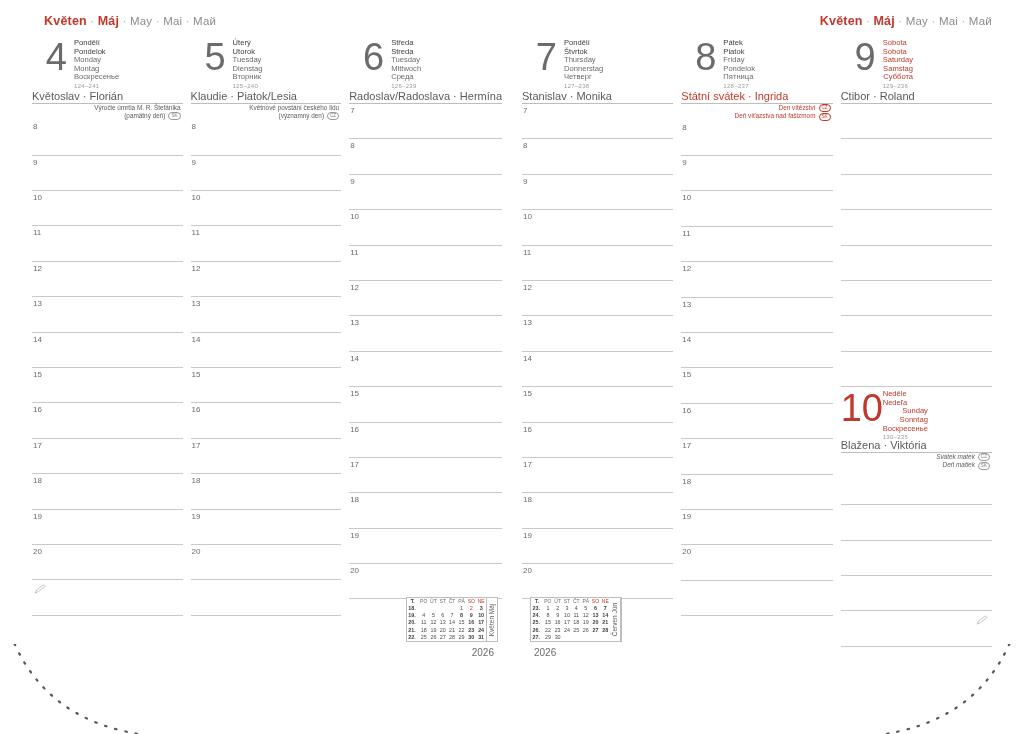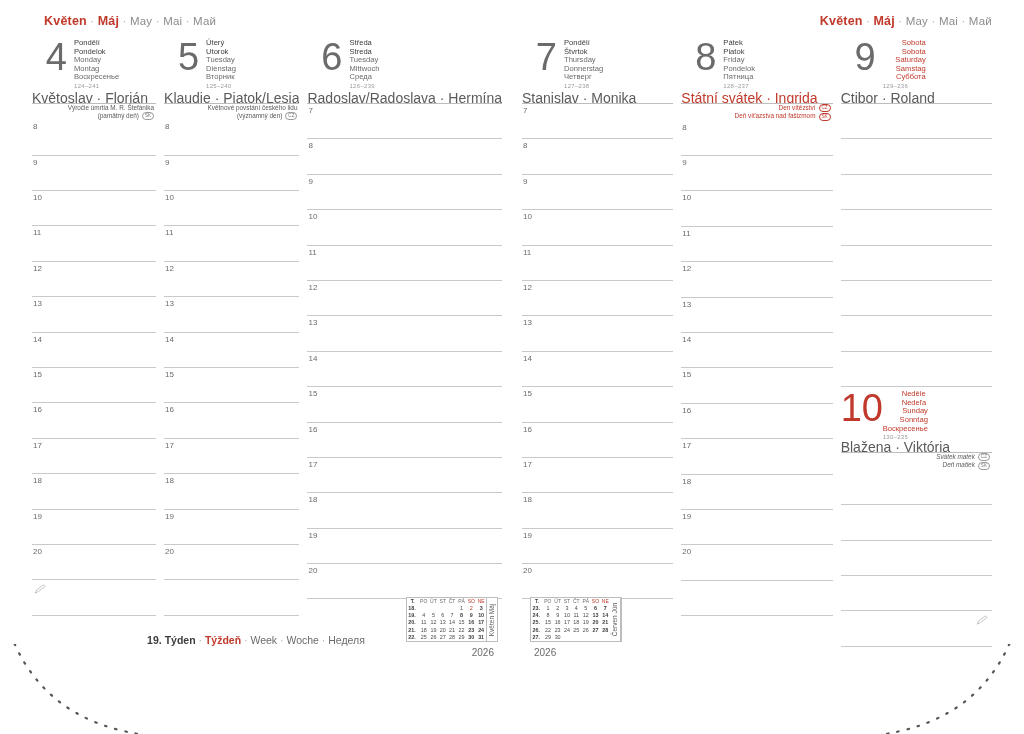--- a/index.html
+++ b/index.html
@@ -35,26 +35,26 @@
 
   
   .dayhead { display:flex; align-items:flex-start; height:54px; }
   .daynum {
     font-size:38px; line-height:38px; color:#6b6b6b; font-weight:normal;
     width:42px; text-align:right; padding-right:7px; padding-top:2px;
   }
   .daynum.red { color:#c0392b; }
   .daynames { font-size:7.6px; line-height:8.6px; color:#6b6b6b; padding-top:3px; }
   .daynames .b { font-weight:normal; color:#3c3c3c; }
-  .daynames .b.red { color:#c0392b;margin-left:19px; }
+  .daynames .b.red { color:#c0392b; }
   .daynames .r { color:#c0392b;text-align:right; }
   .daynames .num { font-size:6px; color:#9a9a9a; letter-spacing:.3px; }
 
   .nameday {
-    font-size:14px; color:#5a5a5a; border-bottom:1px solid #bdbdbd;
+    font-size:11px; color:#5a5a5a; border-bottom:1px solid #bdbdbd;
     padding-bottom:2px; margin-bottom:0; height:14px; white-space:nowrap;
     overflow:hidden;
   }
   .nameday.red { color:#c0392b; }
 
   .notes { }
   .notes .note {
     font-size:6.4px; text-align:right; color:#5a5a5a; line-height:8px;
     padding-right:2px;
   }
@@ -393,24 +393,20 @@
             </tr>
           </tbody>
             </table>
           <div class="side lft">
             <span>Květen</span>&nbsp;<span>Máj</span>
           </div>
         </div>
       </div>
       <div class="year l">2026</div>
 
-      <div class="weekline">
-        <span class="b">19.</span>
-        <span class="b">Týden</span><span class="sep"> · </span><span class="red">Týždeň</span><span class="sep"> · </span><span>Week</span><span class="sep"> · </span><span>Woche</span><span class="sep"> · </span><span>Неделя</span>
-      </div>
     </div>
 
     <div class="half right">
 
       <div class="month-head right-align">
         <span class="cz">Květen</span><span class="sep"> · </span><span class="sk">Máj</span><span class="sep"> · </span><span>May</span><span class="sep"> · </span><span>Mai</span><span class="sep"> · </span><span>Май</span>
       </div>
 
       <div class="cols">
 

